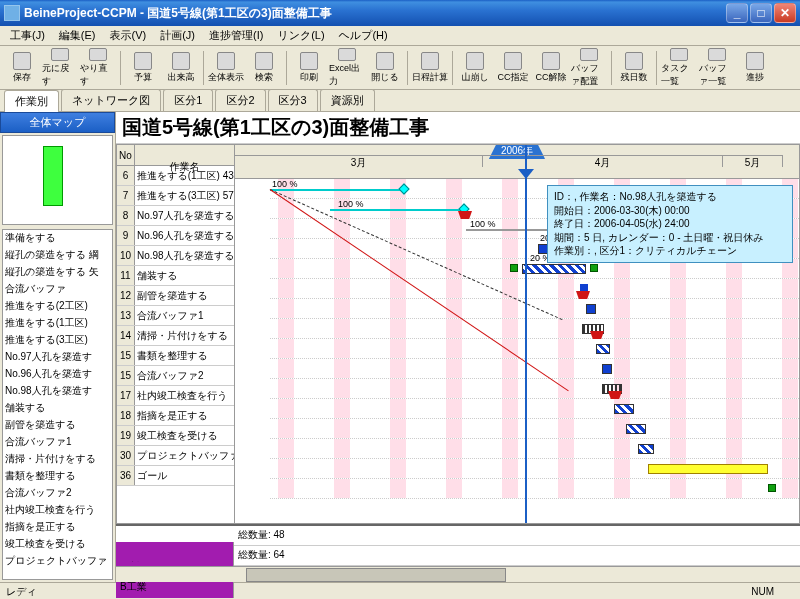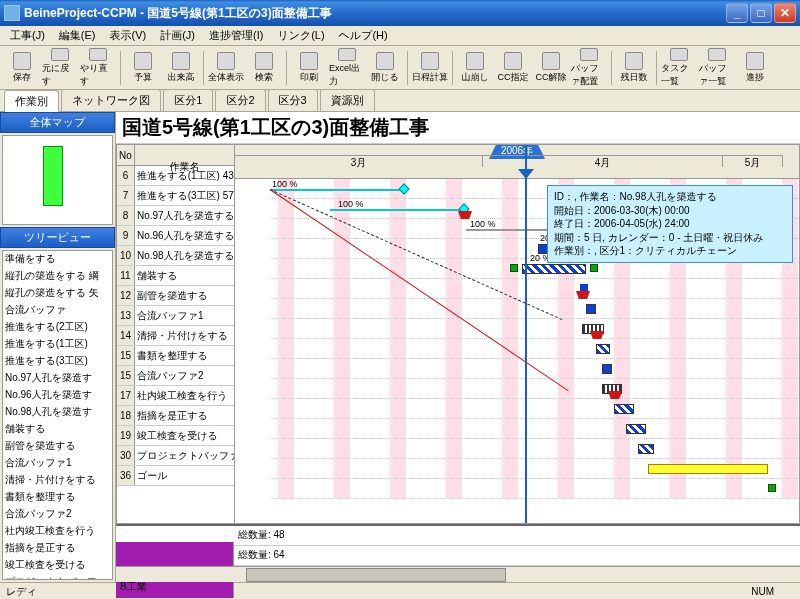--- a/index.html
+++ b/index.html
@@ -205,21 +205,20 @@
     <div class="tab">資源別</div>
   </div>
 
 <div class="main">
 
   <div class="left">
     <div class="panehdr">全体マップ</div>
     <div class="minimap">
         <div class="box"></div>
       </div>
-    <div class="panehdr">ツリービュー</div>
     <div class="tree" id="tree">
         <div>準備をする</div>
         <div>縦孔の築造をする 綱</div>
         <div>縦孔の築造をする 矢</div>
         <div>合流バッファ</div>
         <div>推進をする(2工区)</div>
         <div>推進をする(1工区)</div>
         <div>推進をする(3工区)</div>
         <div>No.97人孔を築造す</div>
         <div>No.96人孔を築造す</div>

